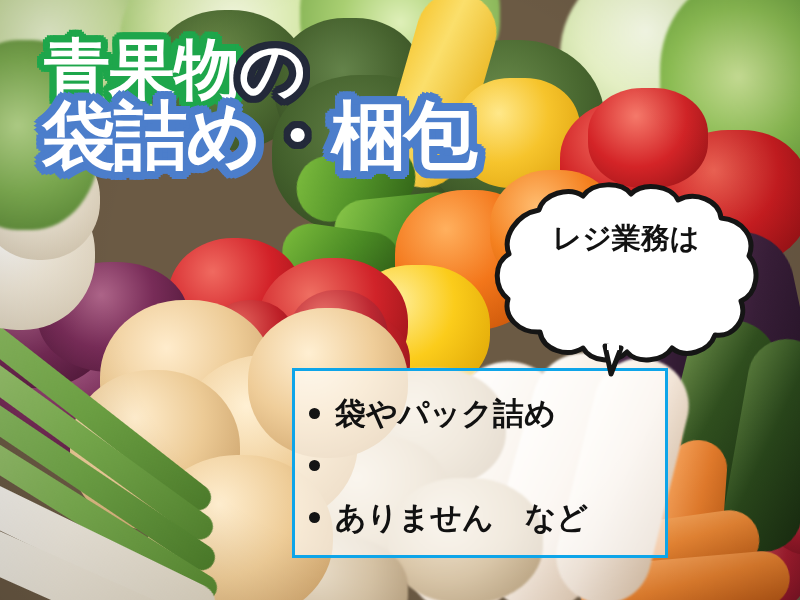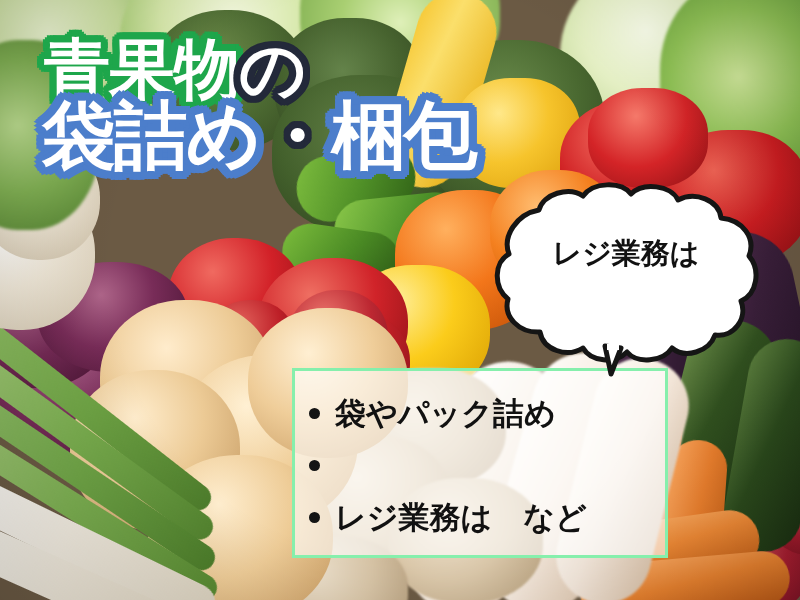--- a/index.html
+++ b/index.html
@@ -48,25 +48,25 @@
       -8px -4px 0 #4c7ecb, 8px -4px 0 #4c7ecb, -8px 4px 0 #4c7ecb, 8px 4px 0 #4c7ecb,
       -4px -8px 0 #4c7ecb, 4px -8px 0 #4c7ecb, -4px 8px 0 #4c7ecb, 4px 8px 0 #4c7ecb;
   }
 
   
   .bubble{position:absolute;left:495px;top:188px;width:262px;height:180px;z-index:40;}
   .bubble svg{position:absolute;inset:0;width:100%;height:100%;overflow:visible;}
   .bubble-text{position:absolute;left:0;top:30px;width:262px;text-align:center;
     color:#111;font-weight:bold;font-size:29px;line-height:1.42;z-index:2;
     font-family:"DejaVu Sans","Liberation Sans",sans-serif;letter-spacing:0px;}
-  .bubble-text span{display:block;margin-top:15px;}
+  .bubble-text span{display:block;}
 
   
   .panel{position:absolute;left:292px;top:368px;width:376px;height:190px;z-index:35;
-    background:rgba(255,255,255,0.62);border:3px solid #86efac;box-sizing:border-box;}
+    background:rgba(255,255,255,0.62);border:3px solid #0ea5e9;box-sizing:border-box;}
   .panel ul{list-style:none;margin:0;padding:16px 0 0 14px;}
   .panel li{display:flex;align-items:center;color:#111;font-weight:bold;
     font-size:31px;line-height:1.0;height:52px;letter-spacing:0px;
     font-family:"DejaVu Sans","Liberation Sans",sans-serif;}
   .dot{width:11px;height:11px;border-radius:50%;background:#141414;
     margin-right:15px;flex:0 0 auto;}
   .li-text{white-space:pre;}
 </style>
 </head>
 <body>
@@ -311,21 +311,21 @@
     <ul>
       <li>
         <span class="dot"></span>
         <span class="li-text">袋やパック詰め</span>
       </li>
       <li>
         <span class="dot"></span>
       </li>
       <li>
         <span class="dot"></span>
-        <span class="li-text">レジ業務は　など</span>
+        <span class="li-text">ありません　など</span>
       </li>
     </ul>
   </div>
 
   <div class="bubble">
     <svg viewBox="0 0 262 180" preserveAspectRatio="none">
       <path d="M44,22
                C48,6 74,-2 88,8
                C98,-6 126,-7 136,6
                C148,-6 176,-3 183,12

